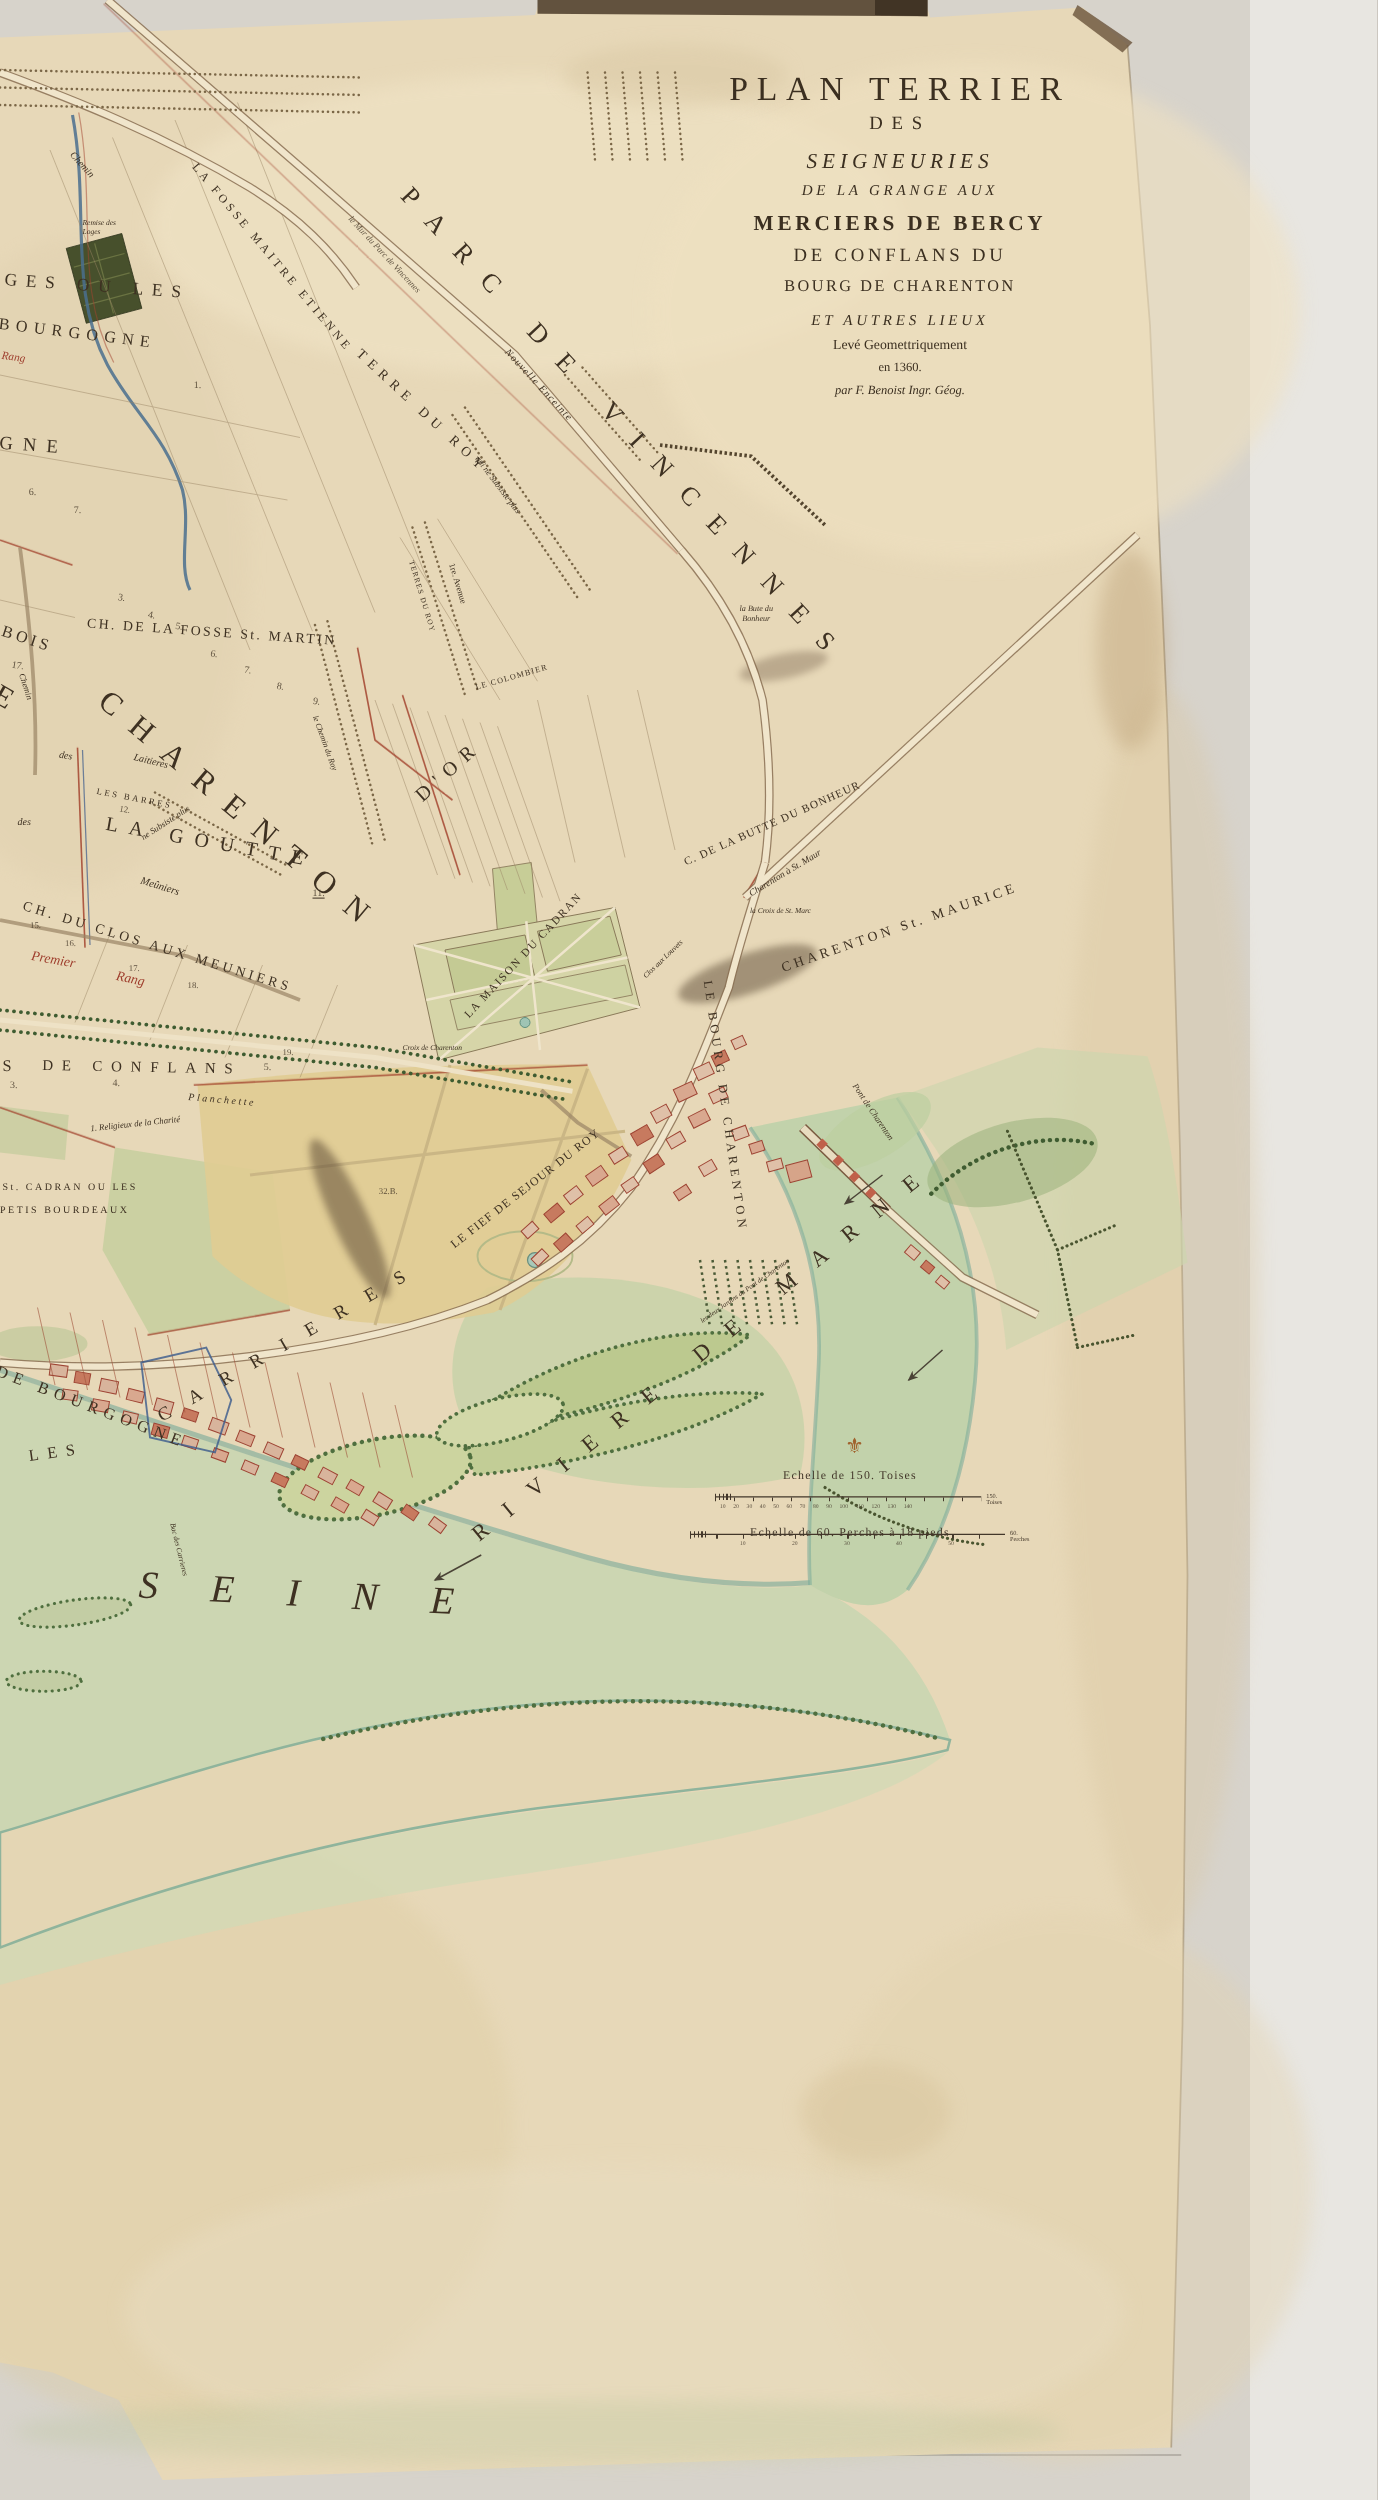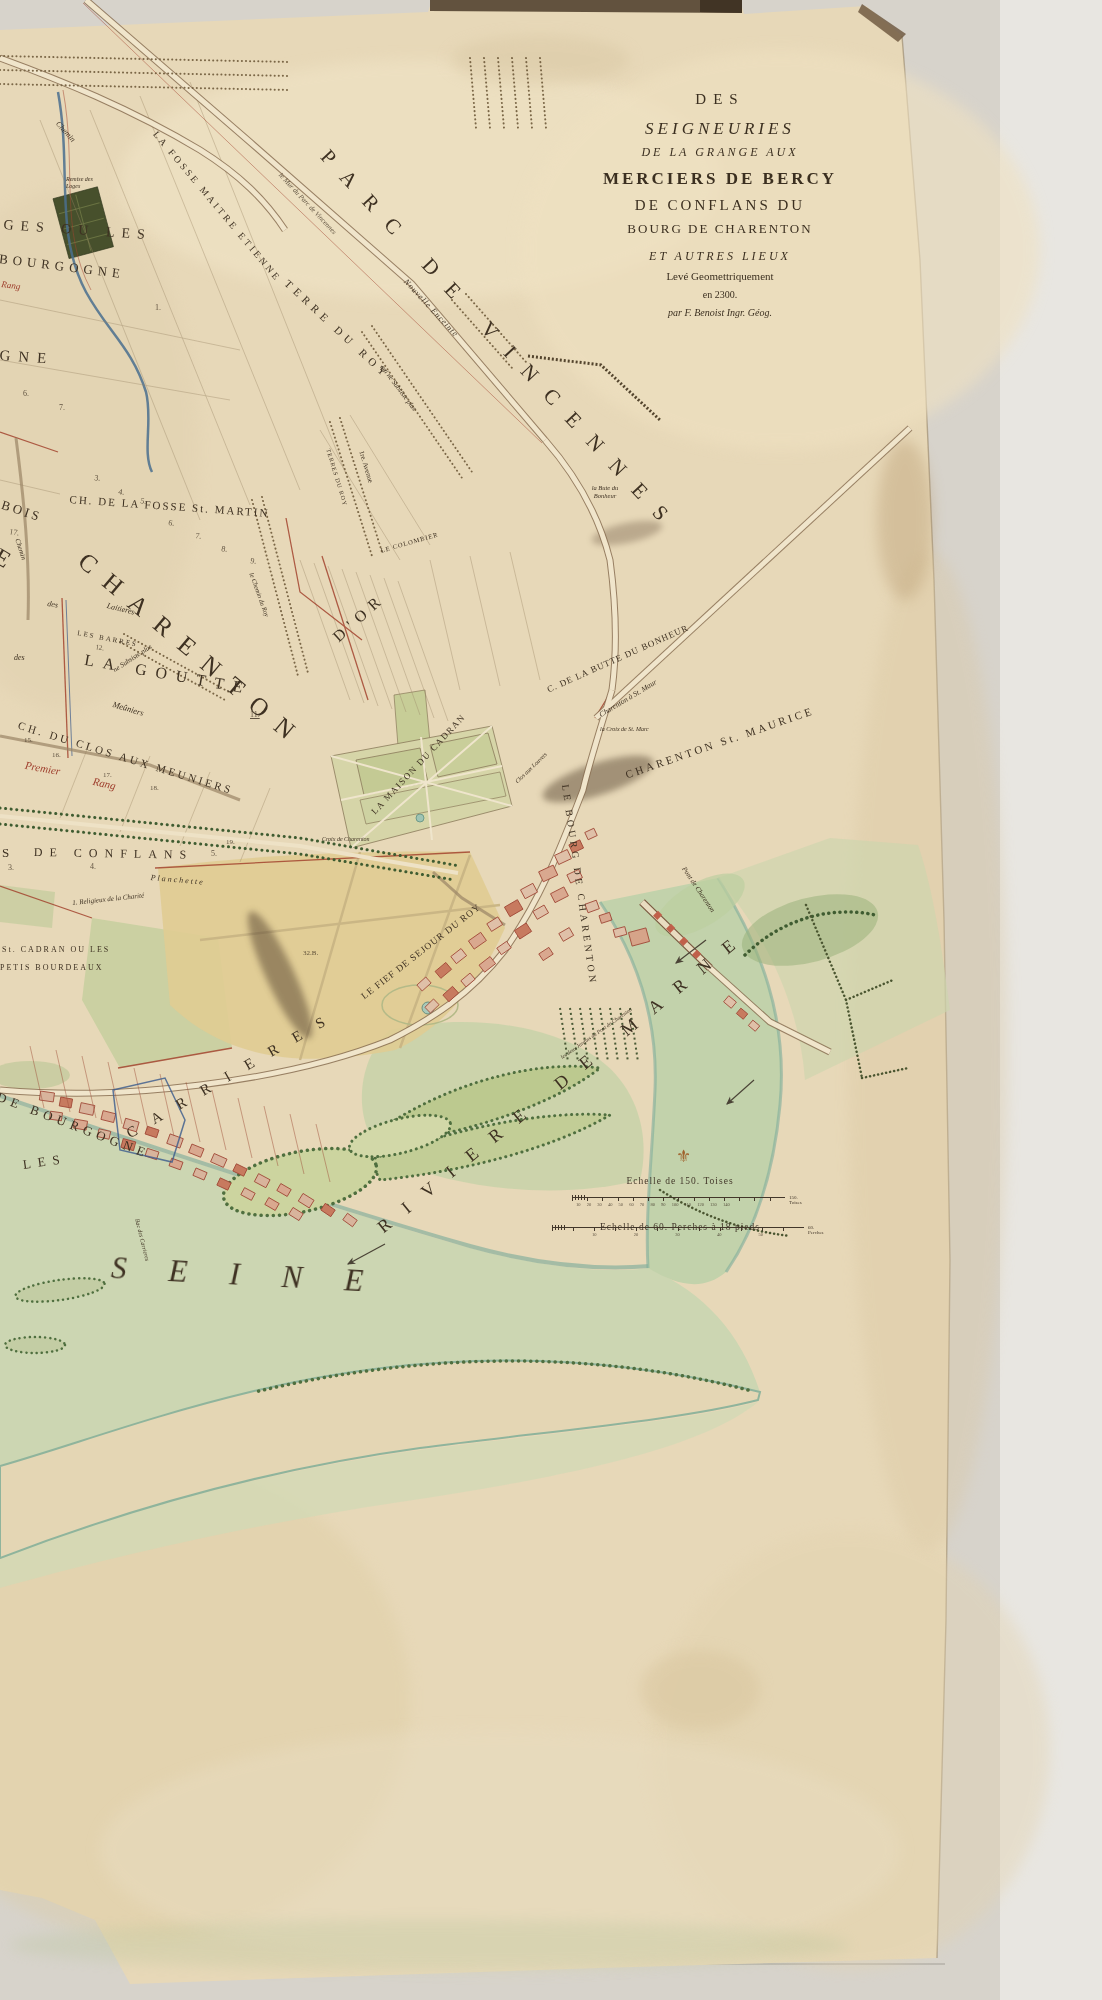--- a/index.html
+++ b/index.html
@@ -287,29 +287,30 @@
   <g stroke="#4a4336" stroke-width="1.2" fill="none">
     <path d="M706,940 L676,963" marker-end="url(#ah)"></path>
     <path d="M385,1244 L348,1264" marker-end="url(#ah)"></path>
     <path d="M754,1080 L727,1104" marker-end="url(#ah)"></path>
   </g>
 </svg>
 
 <div>
 
   <div class="title-block">
+    <div class="tl" style="top:14px;font-size:27px;letter-spacing:7px;">PLAN TERRIER</div>
     <div class="tl" style="top:48px;font-size:15px;letter-spacing:7px;">DES</div>
     <div class="tl it" style="top:76px;font-size:17px;letter-spacing:4px;">SEIGNEURIES</div>
     <div class="tl it" style="top:102px;font-size:12px;letter-spacing:3px;">DE LA GRANGE AUX</div>
     <div class="tl" style="top:126px;font-size:17px;letter-spacing:3px;font-weight:bold;">MERCIERS DE BERCY</div>
     <div class="tl" style="top:154px;font-size:15px;letter-spacing:3px;">DE CONFLANS DU</div>
     <div class="tl" style="top:178px;font-size:13px;letter-spacing:2px;">BOURG DE CHARENTON</div>
     <div class="tl it" style="top:206px;font-size:12px;letter-spacing:3px;">ET AUTRES LIEUX</div>
     <div class="tl" style="top:227px;font-size:11px;text-align:center;">Levé Geomettriquement</div>
-    <div class="tl" style="top:246px;font-size:10px;">en 2300.</div>
+    <div class="tl" style="top:246px;font-size:10px;">en 1360.</div>
     <div class="tl it" style="top:264px;font-size:10px;">par F. Benoist Ingr. Géog.</div>
   </div>
 
   <div class="lbl" style="left:332px;top:146px;font-size:21px;letter-spacing:18px;transform:rotate(47deg);">PARC DE VINCENNES</div>
   <div class="lbl it" style="left:282px;top:172px;font-size:7px;transform:rotate(47deg);opacity:.8;">le Mur du Parc de Vincennes</div>
   <div class="lbl it" style="left:408px;top:278px;font-size:8px;letter-spacing:1px;transform:rotate(47deg);">Nouvelle Enceinte</div>
   <div class="lbl" style="left:158px;top:130px;font-size:9.5px;letter-spacing:3px;transform:rotate(50deg);">LA FOSSE MAITRE ETIENNE</div>
   <div class="lbl" style="left:290px;top:278px;font-size:11px;letter-spacing:5px;transform:rotate(43deg);">TERRE DU ROY</div>
   <div class="lbl" style="left:331px;top:448px;font-size:6px;letter-spacing:1px;transform:rotate(73deg);">TERRES DU ROY</div>
   <div class="lbl it" style="left:60px;top:120px;font-size:8px;transform:rotate(48deg);">Chemin</div>

